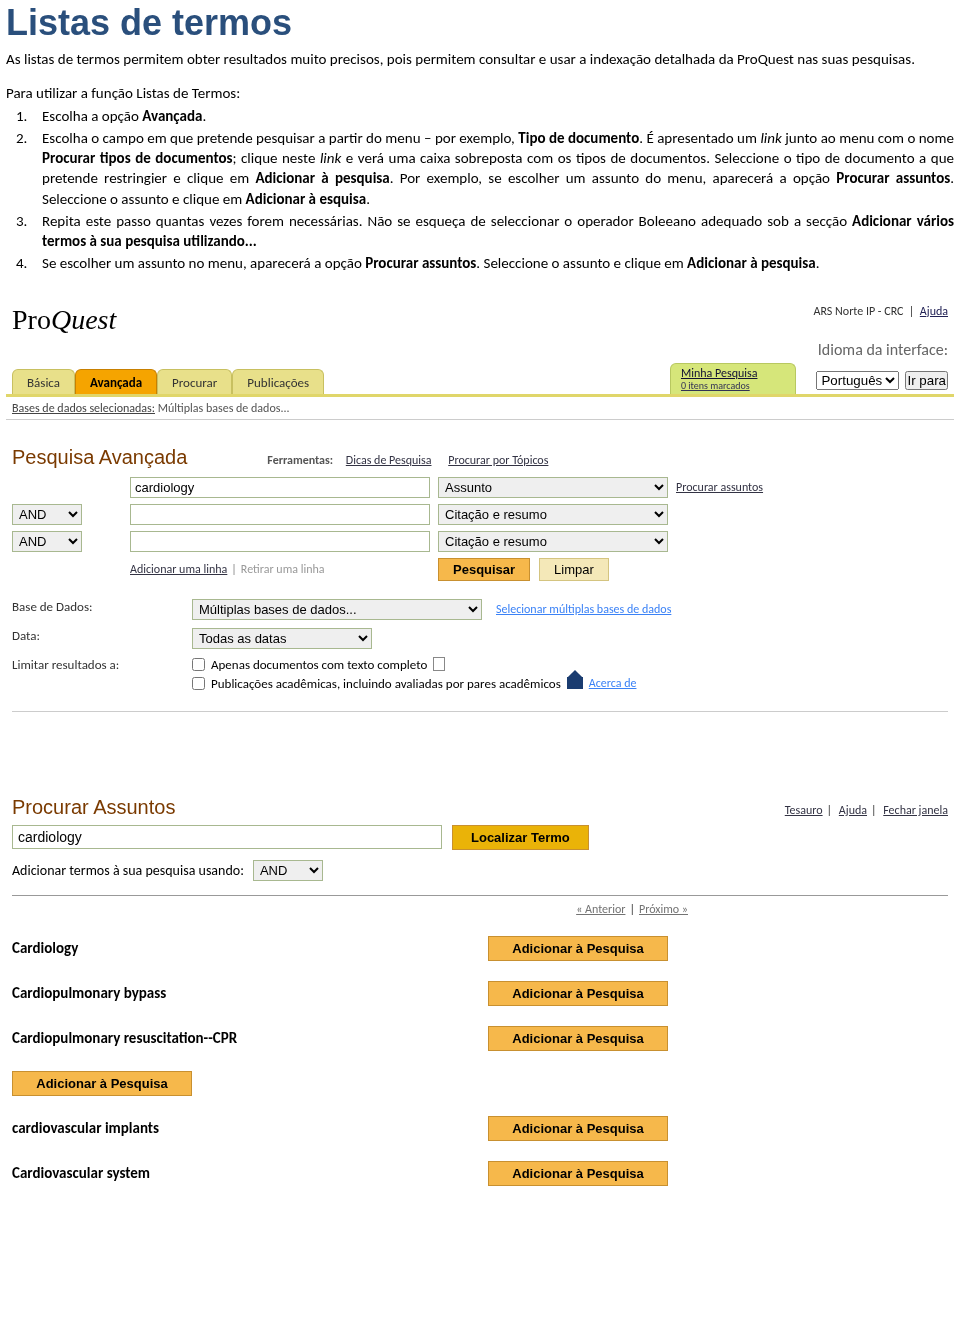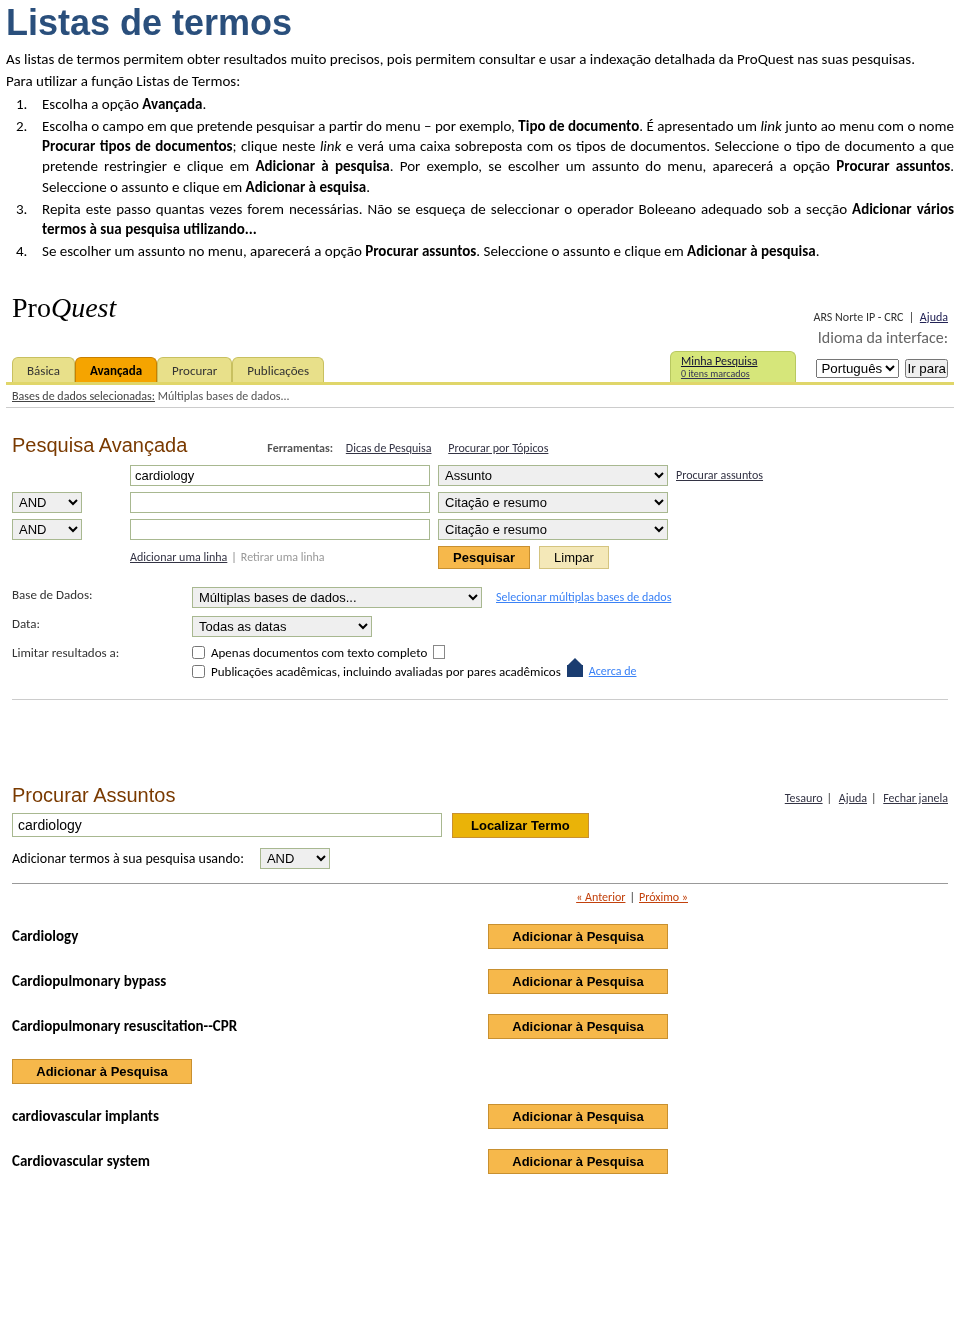--- a/index.html
+++ b/index.html
@@ -12,31 +12,31 @@
     padding: 0 6px;
   }
   h1 {
     font-family: "Arial Black", Arial, sans-serif;
     font-size: 36px;
     font-weight: 900;
     color: #2a4f7c;
     margin-top: 2px;
     margin-bottom: 6px;
   }
-  .intro { margin-bottom: 2px; line-height: 1.3; }
+  .intro { margin-bottom: 14px; line-height: 1.3; }
   .lead { margin-bottom: 4px; }
   ol.steps { list-style: none; padding-left: 36px; }
   ol.steps li { text-align: justify; line-height: 1.35; margin-bottom: 2px; position: relative; }
   ol.steps li .num { position: absolute; left: -26px; }
   .b { font-weight: 700; }
   .i { font-style: italic; }
 
   
   .pq-wrap { margin-top: 30px; border: 0; }
-  .pq-topbar { display: flex; justify-content: space-between; align-items: flex-end; padding: 0 6px; }
+  .pq-topbar { display: flex; justify-content: space-between; padding: 0 6px; }
   .pq-logo { font-family: Georgia, serif; font-size: 28px; color: #000; }
   .pq-logo .qu { font-style: italic; }
   .pq-links { font-size: 12px; color: #333; }
   .pq-links a { color: #225; text-decoration: underline; cursor: pointer; }
   .pq-langrow { display: flex; justify-content: flex-end; align-items: center; gap: 6px; padding: 4px 6px 4px 0; font-size: 16px; color: #666; }
   .pq-langrow .lbl { margin-right: auto; visibility: hidden; }
   .pq-tabs { display: flex; align-items: flex-end; padding: 0 6px; border-bottom: 3px solid #e0d66a; }
   .pq-tab { background: #e8e08a; border-radius: 6px 6px 0 0; padding: 5px 14px 4px; font-size: 13px; color: #333; cursor: pointer; border: 1px solid #c8c060; border-bottom: none; }
   .pq-tab.active { background: #f5a400; color: #000; font-weight: 700; border-color: #c88000; }
   .pq-myresearch { margin-left: auto; background: #d6e67a; border: 1px solid #b8c860; border-bottom: none; border-radius: 6px 6px 0 0; padding: 3px 38px 3px 10px; font-size: 12px; line-height: 1.1; cursor: pointer; }
@@ -81,25 +81,25 @@
   
   .pa-wrap { margin-top: 80px; padding: 0 6px; }
   .pa-head { display: flex; justify-content: space-between; align-items: baseline; }
   .pa-h { font-family: Arial, sans-serif; font-size: 20px; color: #7a3a00; font-weight: 400; }
   .pa-links { font-size: 12px; }
   .pa-links a { text-decoration: underline; color: #334; cursor: pointer; }
   .pa-links .sep { color: #333; margin: 0 4px; }
   .pa-searchrow { display: flex; gap: 10px; align-items: center; margin-top: 6px; }
   .pa-searchrow input { width: 430px; border: 1px solid #a8b890; padding: 3px 5px; font-size: 14px; }
   .pa-searchrow .find { background: #eab308; border: 1px solid #c89030; padding: 4px 18px; font-weight: 700; font-size: 13px; cursor: pointer; }
-  .pa-addrow { margin-top: 10px; font-size: 14px; display: flex; align-items: center; gap: 16px; }
+  .pa-addrow { margin-top: 10px; font-size: 14px; display: flex; align-items: center; gap: 9px; }
   .pa-addrow select { border: 1px solid #a8b890; font-size: 13px; padding: 1px 2px; width: 70px; }
   .pa-rule { border: none; border-top: 1px solid #999; margin: 14px 0 6px; }
   .pa-nav { text-align: right; font-size: 12px; padding-right: 260px; }
-  .pa-nav a { text-decoration: underline; color: #c2410c; cursor: pointer; }
+  .pa-nav a { text-decoration: underline; color: #737373; cursor: pointer; }
   .pa-nav .sep { color: #333; margin: 0 4px; }
   .pa-list { margin-top: 10px; }
   .pa-item { display: grid; grid-template-columns: 1fr 200px 260px; align-items: center; padding: 10px 0; }
   .pa-item .term { font-size: 15px; font-weight: 700; }
   .pa-item .add { background: #f6b84b; border: 1px solid #c89030; padding: 4px 10px; font-weight: 700; font-size: 13px; width: 180px; cursor: pointer; }
 </style>
 </head>
 <body>
 
 <h1>Listas de termos</h1>

